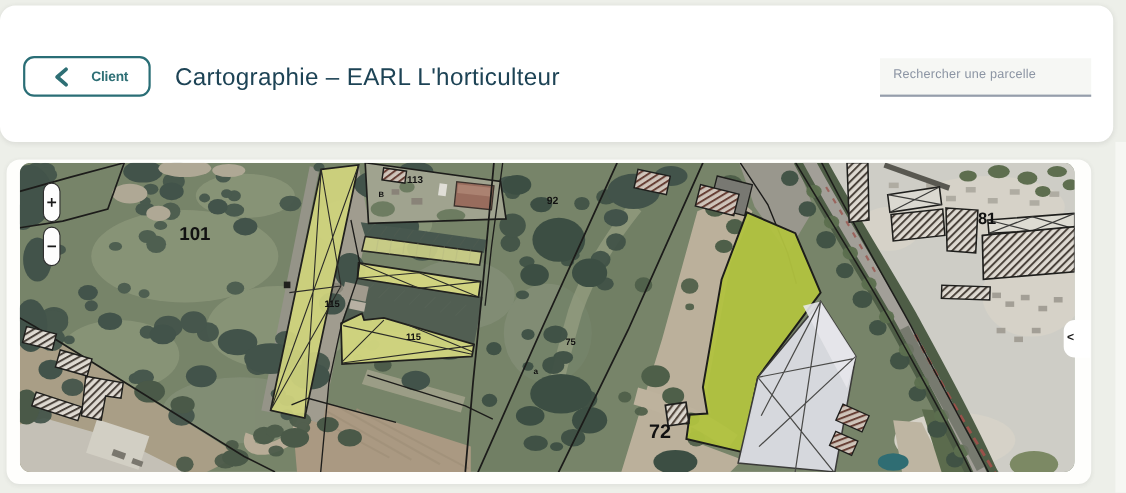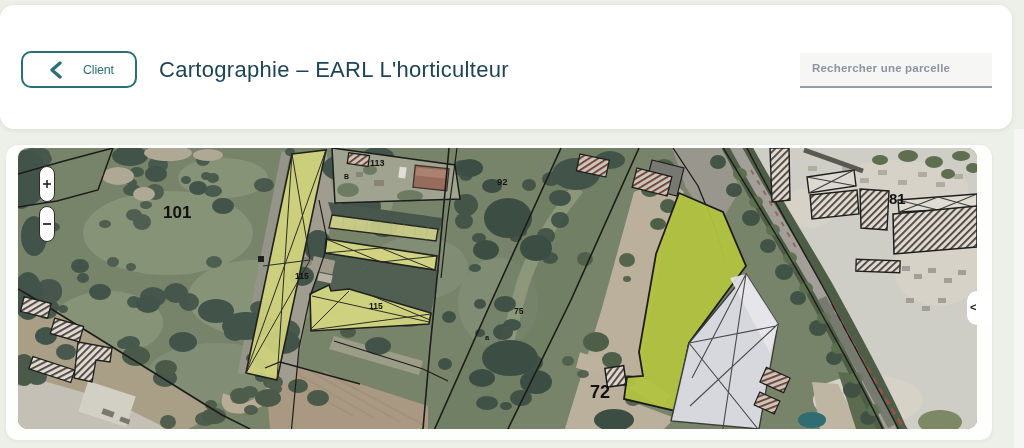--- a/index.html
+++ b/index.html
@@ -10,27 +10,27 @@
 <body>
 
 <div class="abs" style="left:0;top:5px;width:1012px;height:124px;background:#ffffff;border-radius:14px;box-shadow:0 1px 5px rgba(60,60,60,.10);"></div>
 
 <div class="abs" style="left:21px;top:51px;width:112px;height:33px;border:2px solid #2a6e76;border-radius:10px;background:#fff;display:flex;align-items:center;">
 
   <svg width="14" height="18" style="margin-left:26px" viewBox="0 0 14 18">
       <polyline points="11,2 3,9 11,16" fill="none" stroke="#2e6f75" stroke-width="3.4" stroke-linecap="round" stroke-linejoin="round"></polyline>
     </svg>
 
-  <span style="margin-left:20px;font-size:12.5px;font-weight:normal;color:#2e6f75;letter-spacing:-.2px;">Client</span>
+  <span style="margin-left:20px;font-size:12.5px;font-weight:bold;color:#2e6f75;letter-spacing:-.2px;">Client</span>
 </div>
 
 <div class="abs" style="left:159px;top:57px;font-size:22px;font-weight:normal;color:#1d4355;letter-spacing:.3px;">Cartographie – EARL L'horticulteur</div>
 
 <div class="abs" style="left:800px;top:53px;width:192px;height:33px;background:#f6f7f4;border-bottom:2px solid #959dab;">
-  <span style="position:absolute;left:12px;top:9px;font-size:11.5px;font-weight:bold;color:#8b94a3;letter-spacing:.2px;">Rechercher une parcelle</span>
+  <span style="position:absolute;left:12px;top:9px;font-size:11.5px;font-weight:normal;color:#8b94a3;letter-spacing:.2px;">Rechercher une parcelle</span>
 </div>
 
 <div class="abs" style="left:1014px;top:129px;width:10px;height:319px;background:#f6f7f3;"></div>
 
 <div class="abs" style="left:6px;top:145px;width:986px;height:295px;background:#fefefc;border-radius:12px;box-shadow:0 1px 4px rgba(60,60,60,.07);"></div>
 
 <div class="abs" style="left:967px;top:291px;width:24px;height:34px;background:#ffffff;border-radius:10px 0 0 10px;z-index:5;"></div>
 
 <div class="abs" style="left:970px;top:301px;font-size:11px;font-weight:bold;color:#111;z-index:6;">&lt;</div>
 

